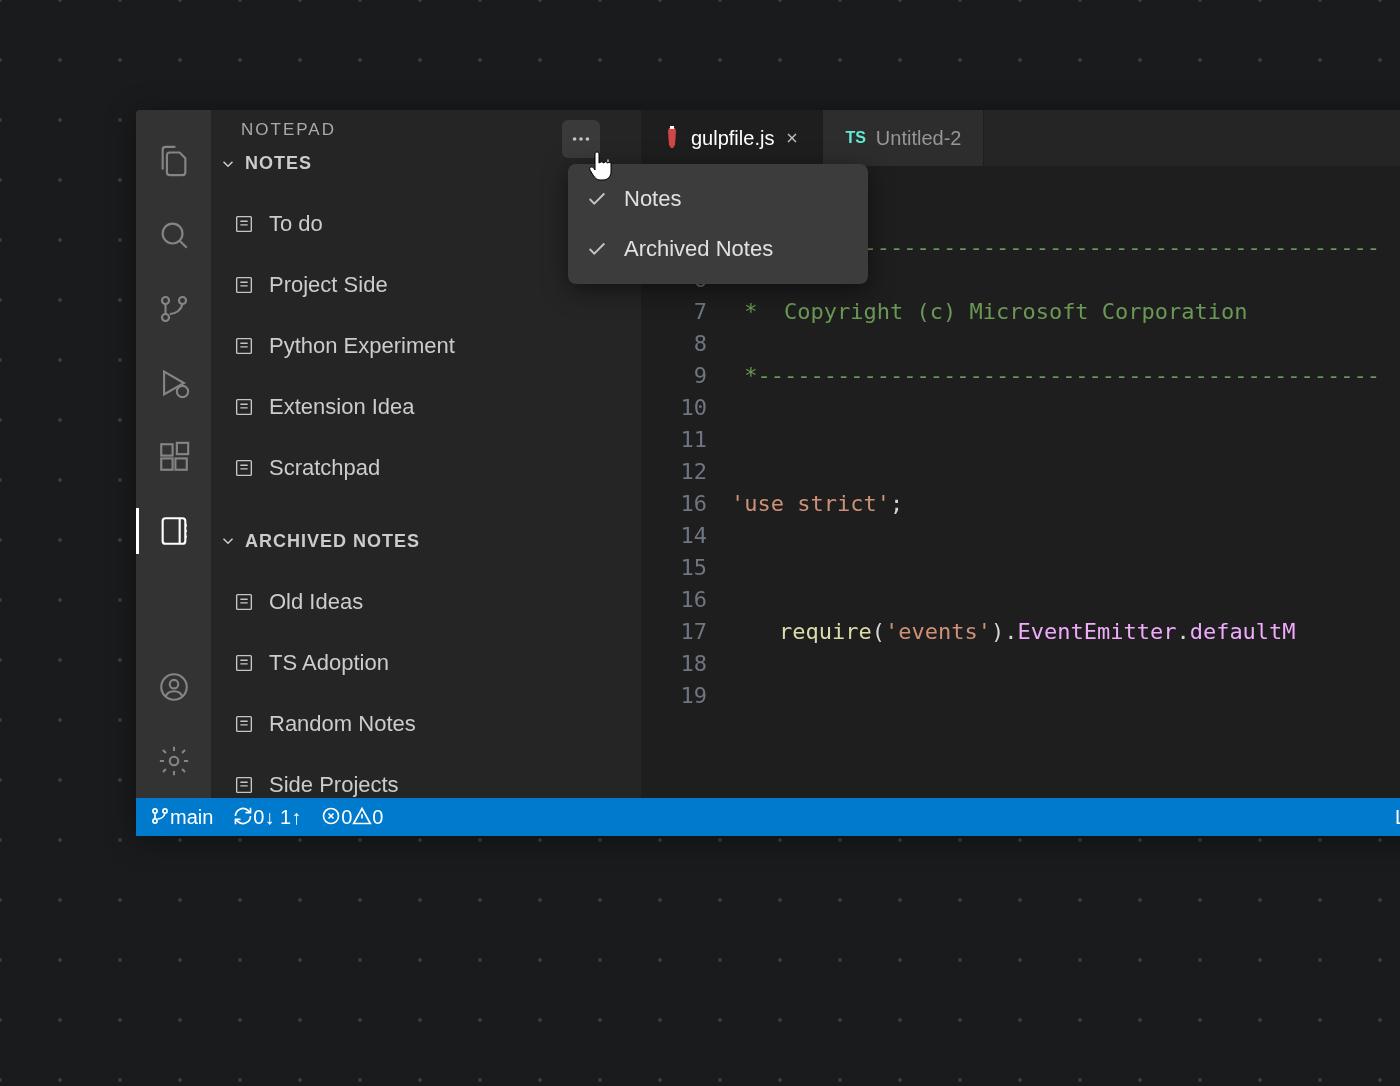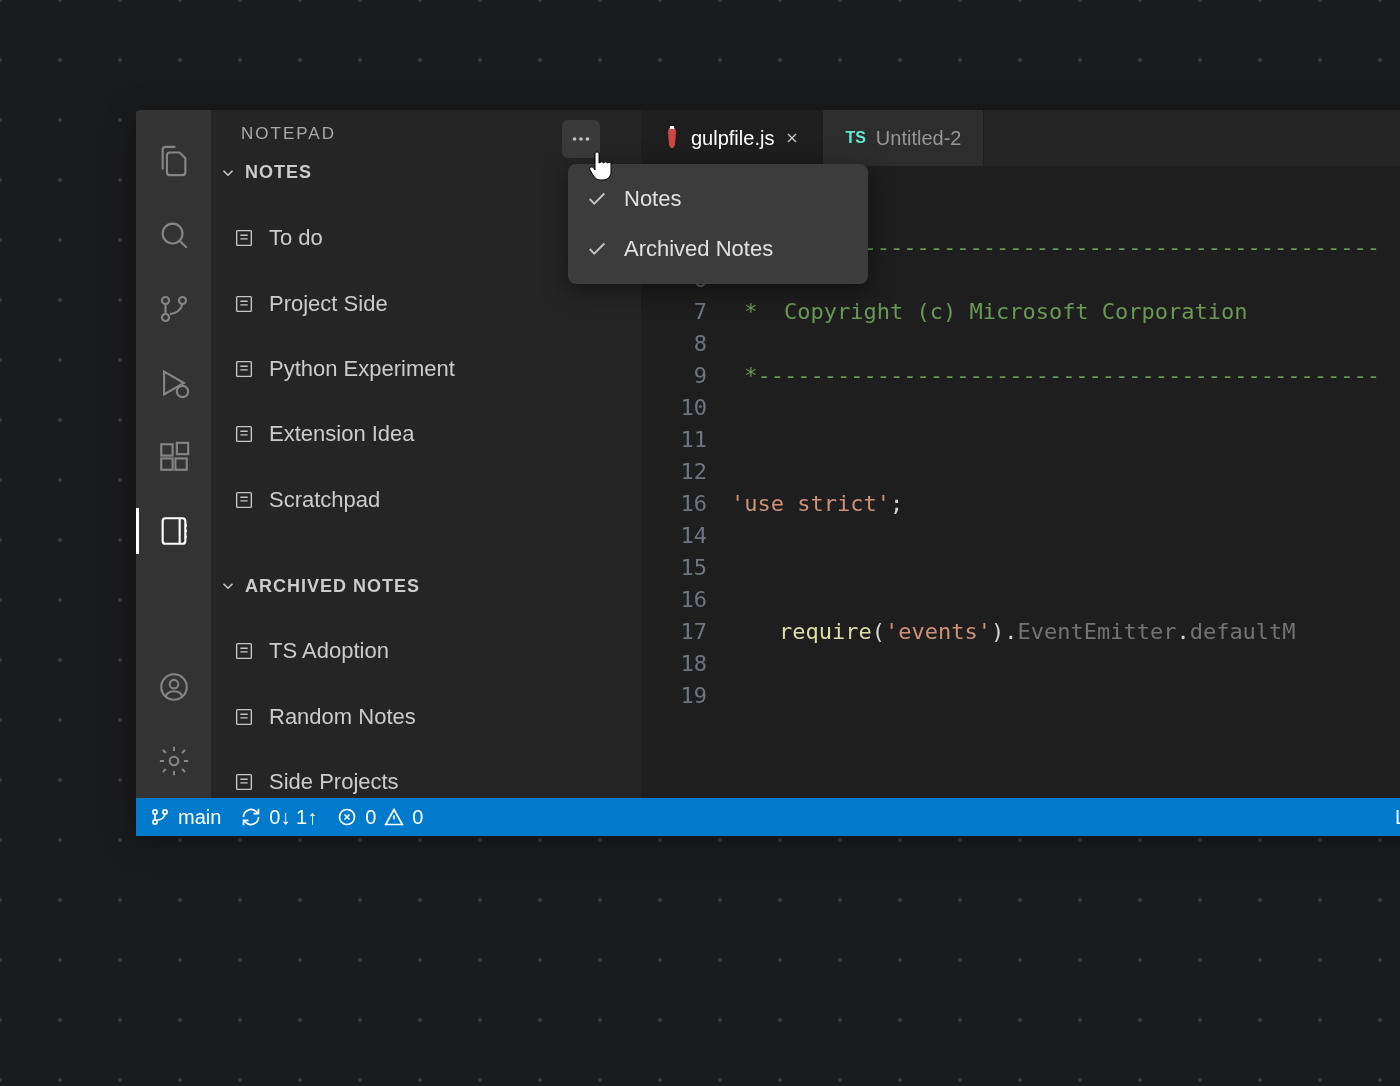--- a/index.html
+++ b/index.html
@@ -95,28 +95,28 @@
 .gutter {
   width: 90px; text-align: right; color: #6e7681;
   padding-top: 34px; line-height: 32px; padding-right: 24px;
 }
 .code {
   flex: 1; padding-top: 34px; line-height: 32px;
   color: #d4d4d4; white-space: pre; overflow: hidden;
 }
 .c-green { color: #6a9955; }
 .c-orange { color: #ce9178; }
-.c-lblue { color: #737373; }
+.c-lblue { color: #f0abfc; }
 .c-func { color: #dcdcaa; margin-left: 48px; }
 .status-bar {
   height: 38px; background: #007acc;
   display: flex; align-items: center; color: #ffffff;
   font-size: 20px; padding: 0 14px; gap: 20px;
 }
-.status-item { display: flex; align-items: center; gap: 8px; }
+.status-item { display: flex; }
 .status-spacer { flex: 1; }
 .context-menu {
   position: absolute;
   left: 568px; top: 164px;
   width: 300px; background: #3c3c3c;
   border-radius: 8px; box-shadow: 0 6px 24px rgba(0,0,0,0.5);
   padding: 10px 0; z-index: 50;
 }
 .context-item {
   height: 50px; display: flex; align-items: center;
@@ -259,20 +259,27 @@
       <div class="section-gap"></div>
 
       <div class="section-header">
         <span class="chev">
           <svg width="18" height="18" viewBox="0 0 24 24" fill="none" stroke="currentColor" stroke-width="2">
               <path d="m6 9 6 6 6-6"></path>
             </svg>
         </span>
         <span>ARCHIVED NOTES</span>
       </div>
+      <div class="note-item">
+          <svg width="22" height="22" viewBox="0 0 24 24" fill="none" stroke="#c5c5c5" stroke-width="1.5">
+            <rect x="4" y="4" width="16" height="16" rx="1"></rect>
+            <path d="M8 9h8M8 13h8"></path>
+          </svg>
+          <span>Old Ideas</span>
+        </div>
       <div class="note-item">
           <svg width="22" height="22" viewBox="0 0 24 24" fill="none" stroke="#c5c5c5" stroke-width="1.5">
             <rect x="4" y="4" width="16" height="16" rx="1"></rect>
             <path d="M8 9h8M8 13h8"></path>
           </svg>
           <span>TS Adoption</span>
         </div>
       <div class="note-item">
           <svg width="22" height="22" viewBox="0 0 24 24" fill="none" stroke="#c5c5c5" stroke-width="1.5">
             <rect x="4" y="4" width="16" height="16" rx="1"></rect>

